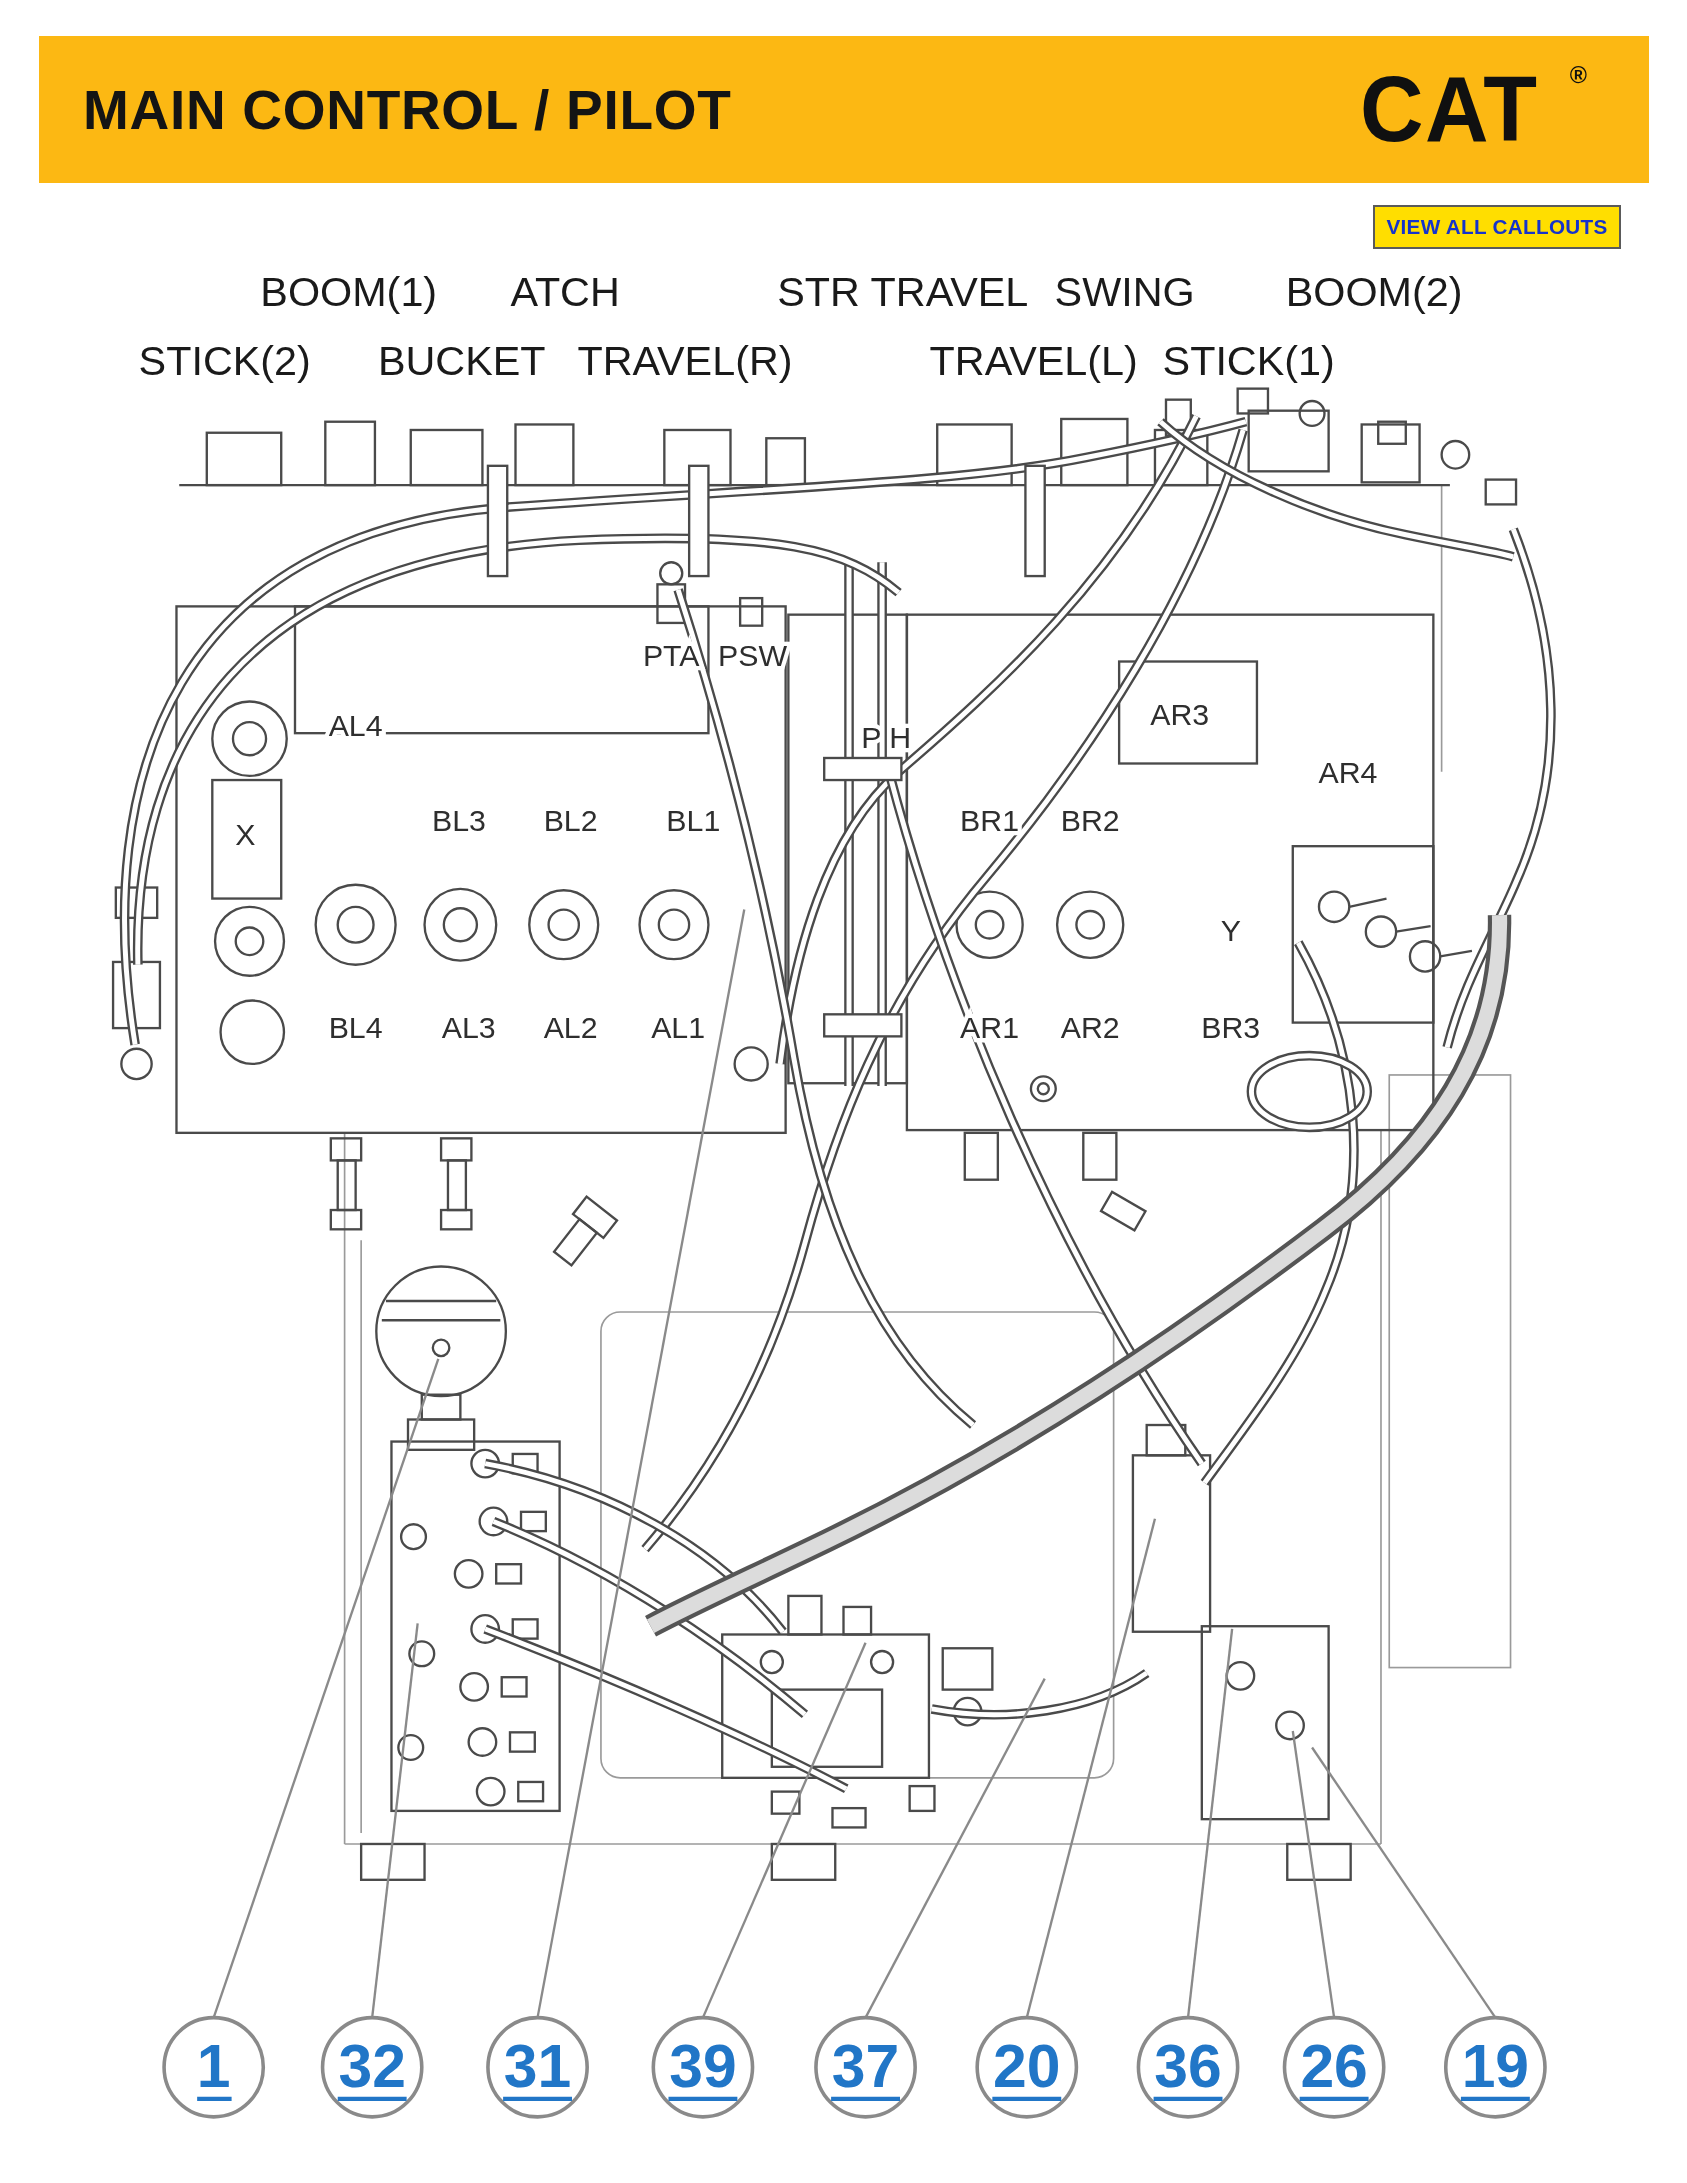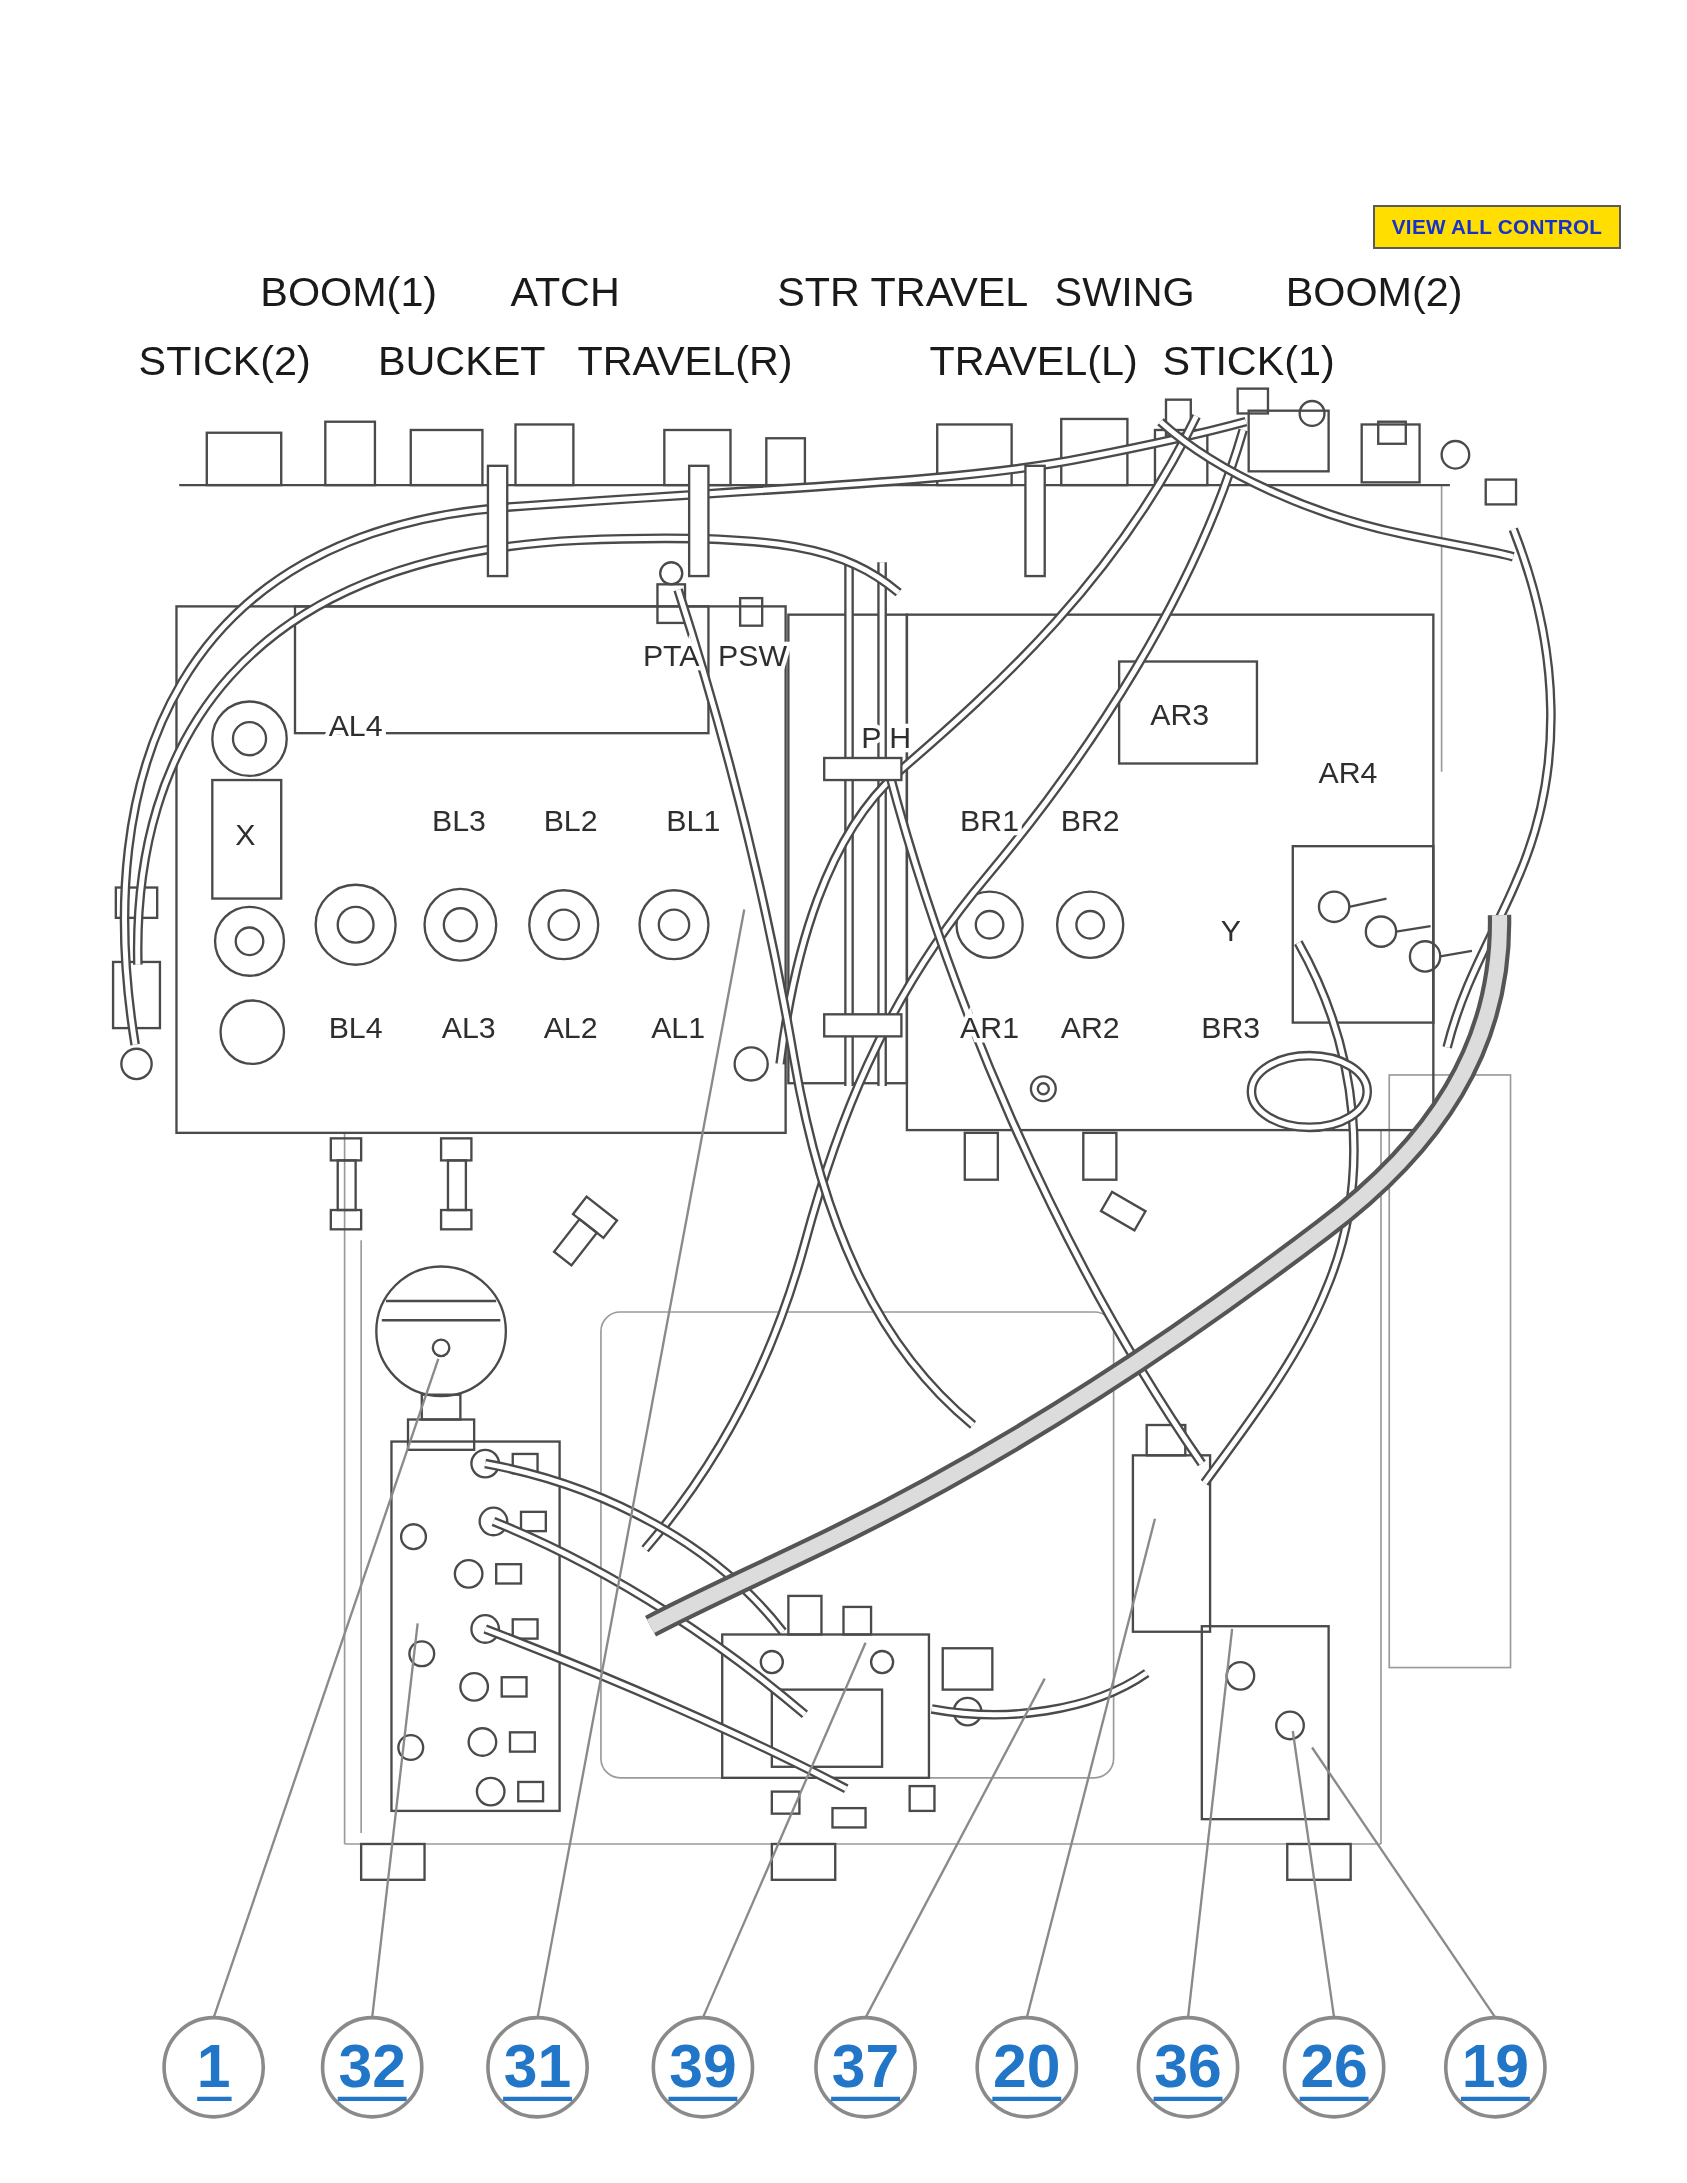--- a/index.html
+++ b/index.html
@@ -53,22 +53,30 @@
   .leader { stroke:#8a8a8a; stroke-width:1.7; }
   .cocirc { fill:#ffffff; stroke:#8a8a8a; stroke-width:2.6; }
   .co-ul  { stroke:#2176C7; stroke-width:3; }
   .callout { cursor:pointer; }
 </style>
 </head>
 <body>
 
 <div class="page">
 
-
-  <button class="callouts-btn">VIEW ALL CONTROL</button>
+  <header class="banner">
+    <h1>MAIN CONTROL / PILOT</h1>
+    <div class="logo">
+      <span class="logo-text">CAT</span>
+      <span class="logo-tri"></span>
+      <span class="logo-reg">®</span>
+    </div>
+  </header>
+
+  <button class="callouts-btn">VIEW ALL CALLOUTS</button>
 
   <svg class="diagram" width="1687" height="2183" viewBox="0 0 1224 1584" xmlns="http://www.w3.org/2000/svg" xmlns:xlink="http://www.w3.org/1999/xlink">
 
     <defs>
       <path id="h1" d="M98,758 C66,560 130,386 368,368 C560,354 700,350 788,332 C850,320 882,312 904,306"></path>
       <path id="h2" d="M100,700 C96,540 176,404 420,392 C566,386 614,398 652,430"></path>
       <path id="h3" d="M868,302 C812,418 724,498 652,560 C600,606 576,690 566,772"></path>
       <path id="h4" d="M902,312 C868,430 790,548 716,636 C640,726 606,820 584,902 C560,990 520,1064 468,1124"></path>
       <path id="h5" d="M1088,664 C1090,760 1040,832 960,892 C860,968 740,1050 600,1118 C542,1146 502,1164 472,1180"></path>
       <path id="h6" d="M1098,384 C1132,470 1136,560 1100,640 C1084,678 1062,712 1050,760"></path>

